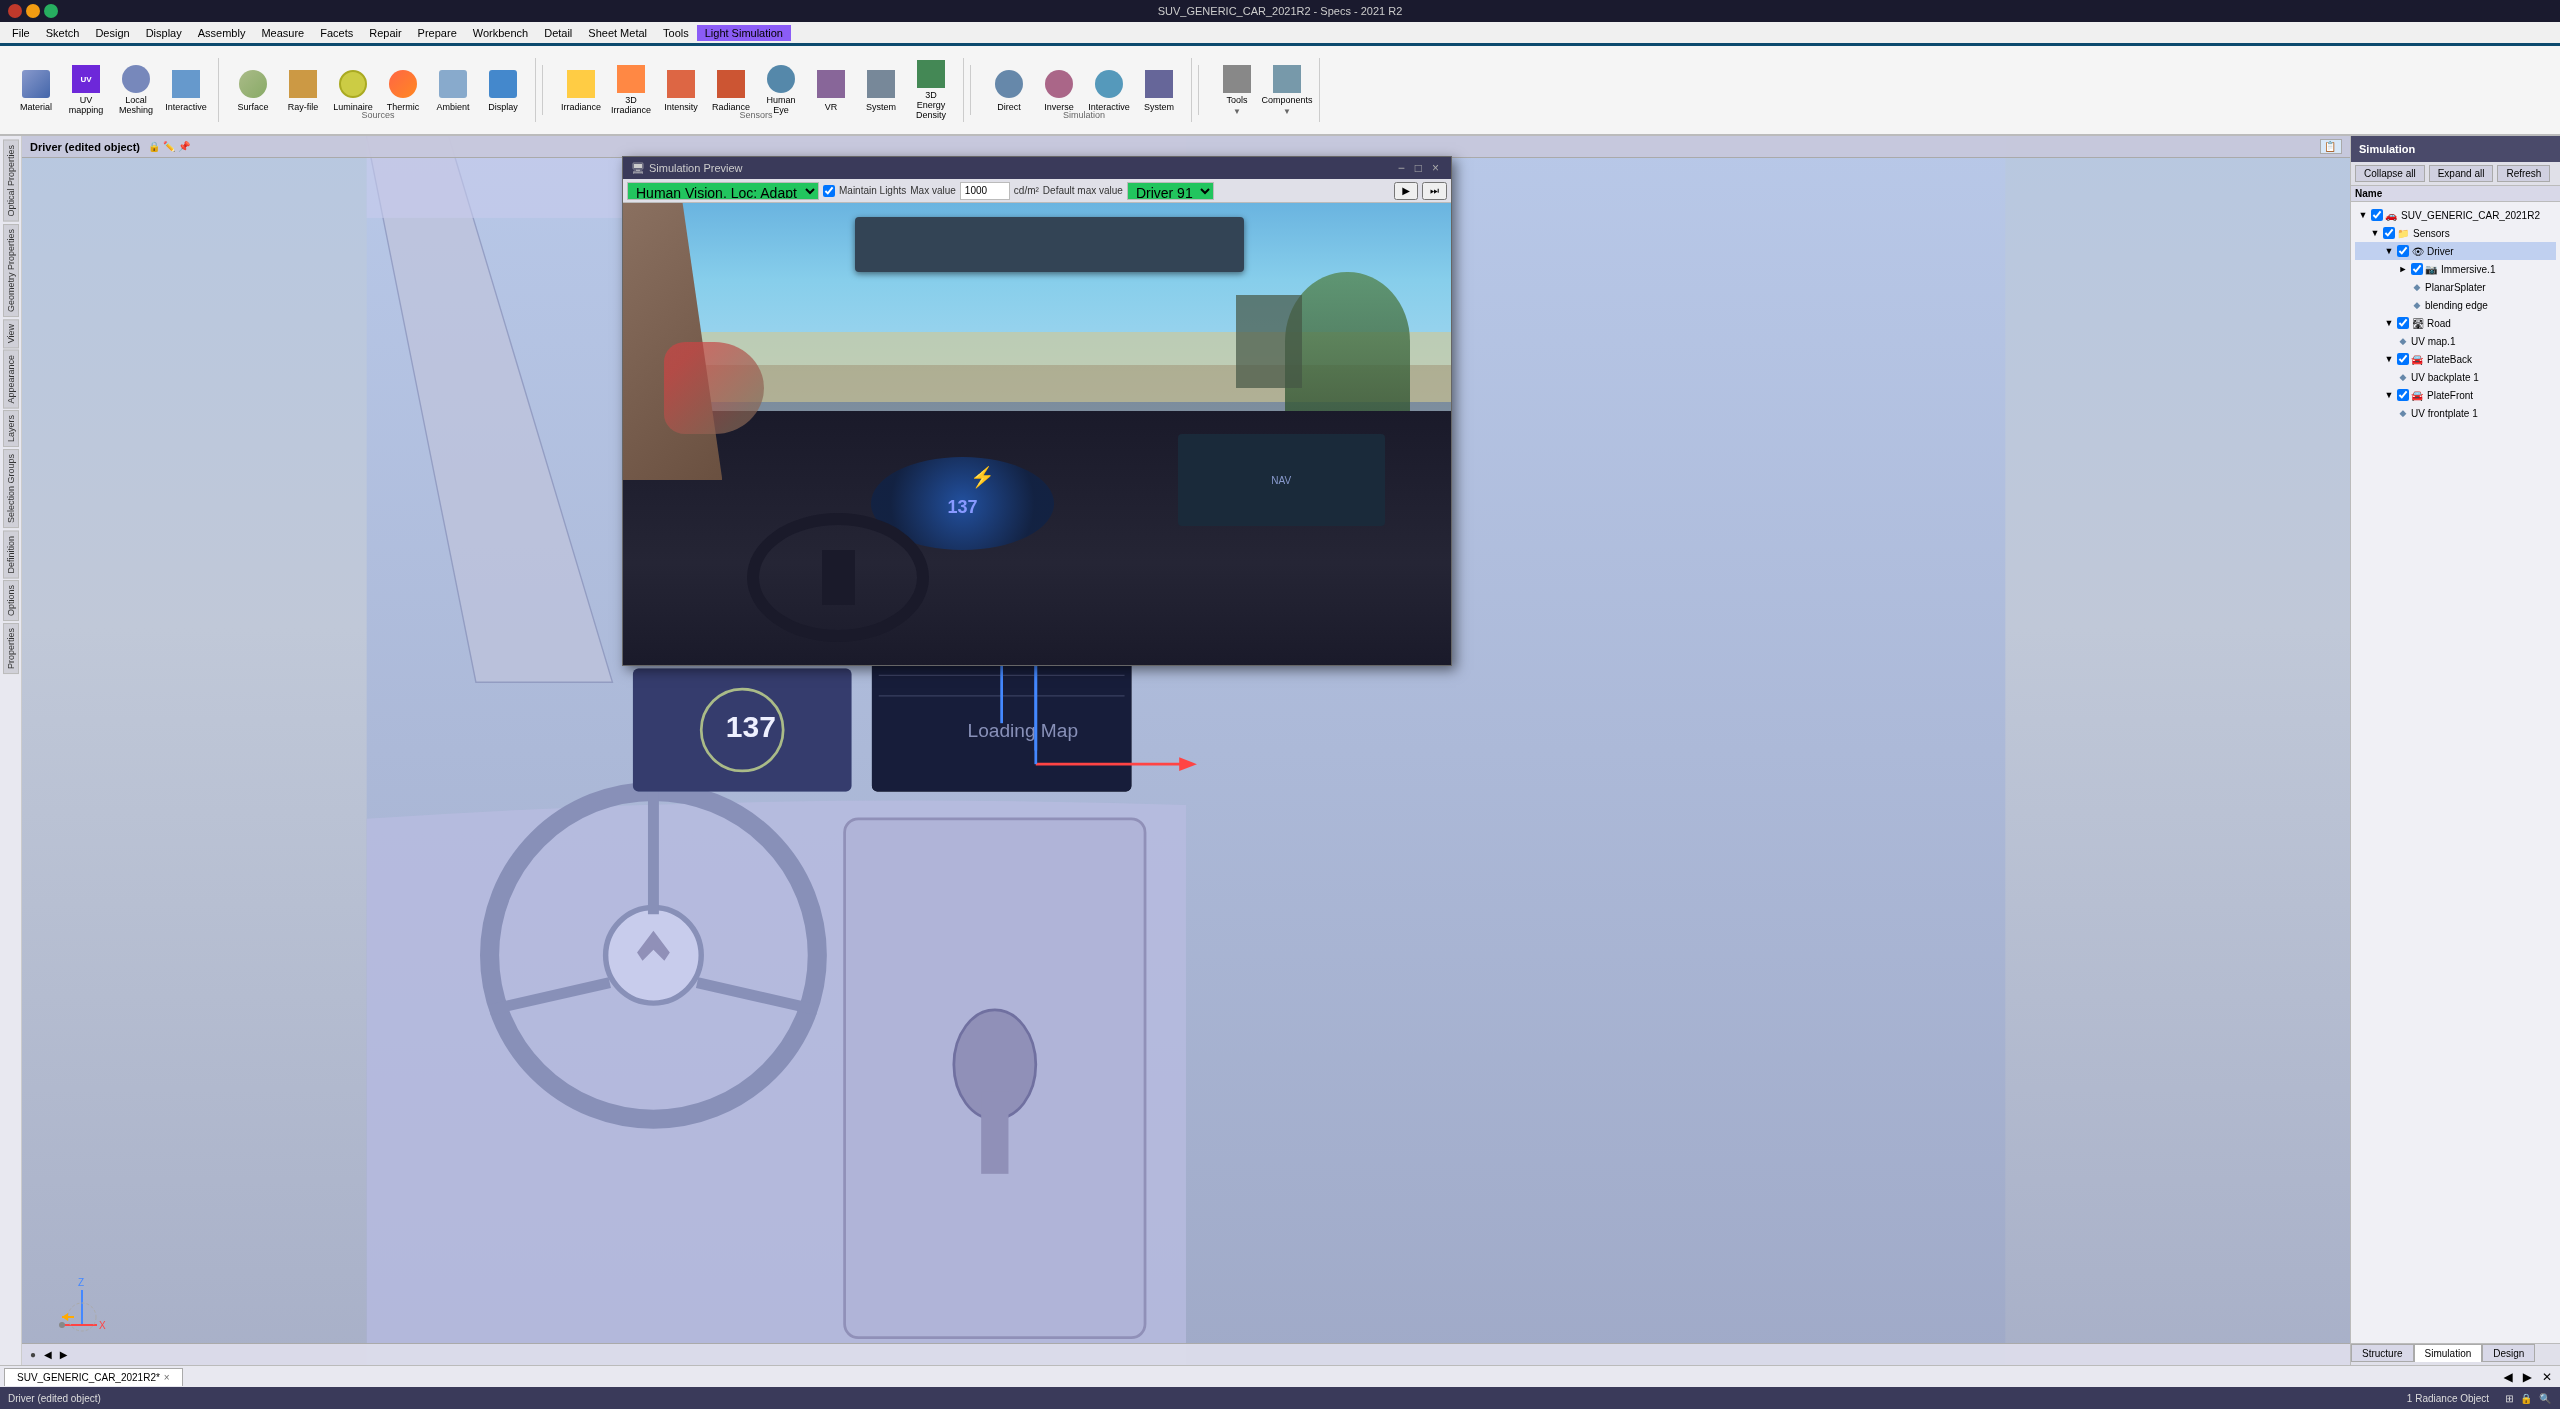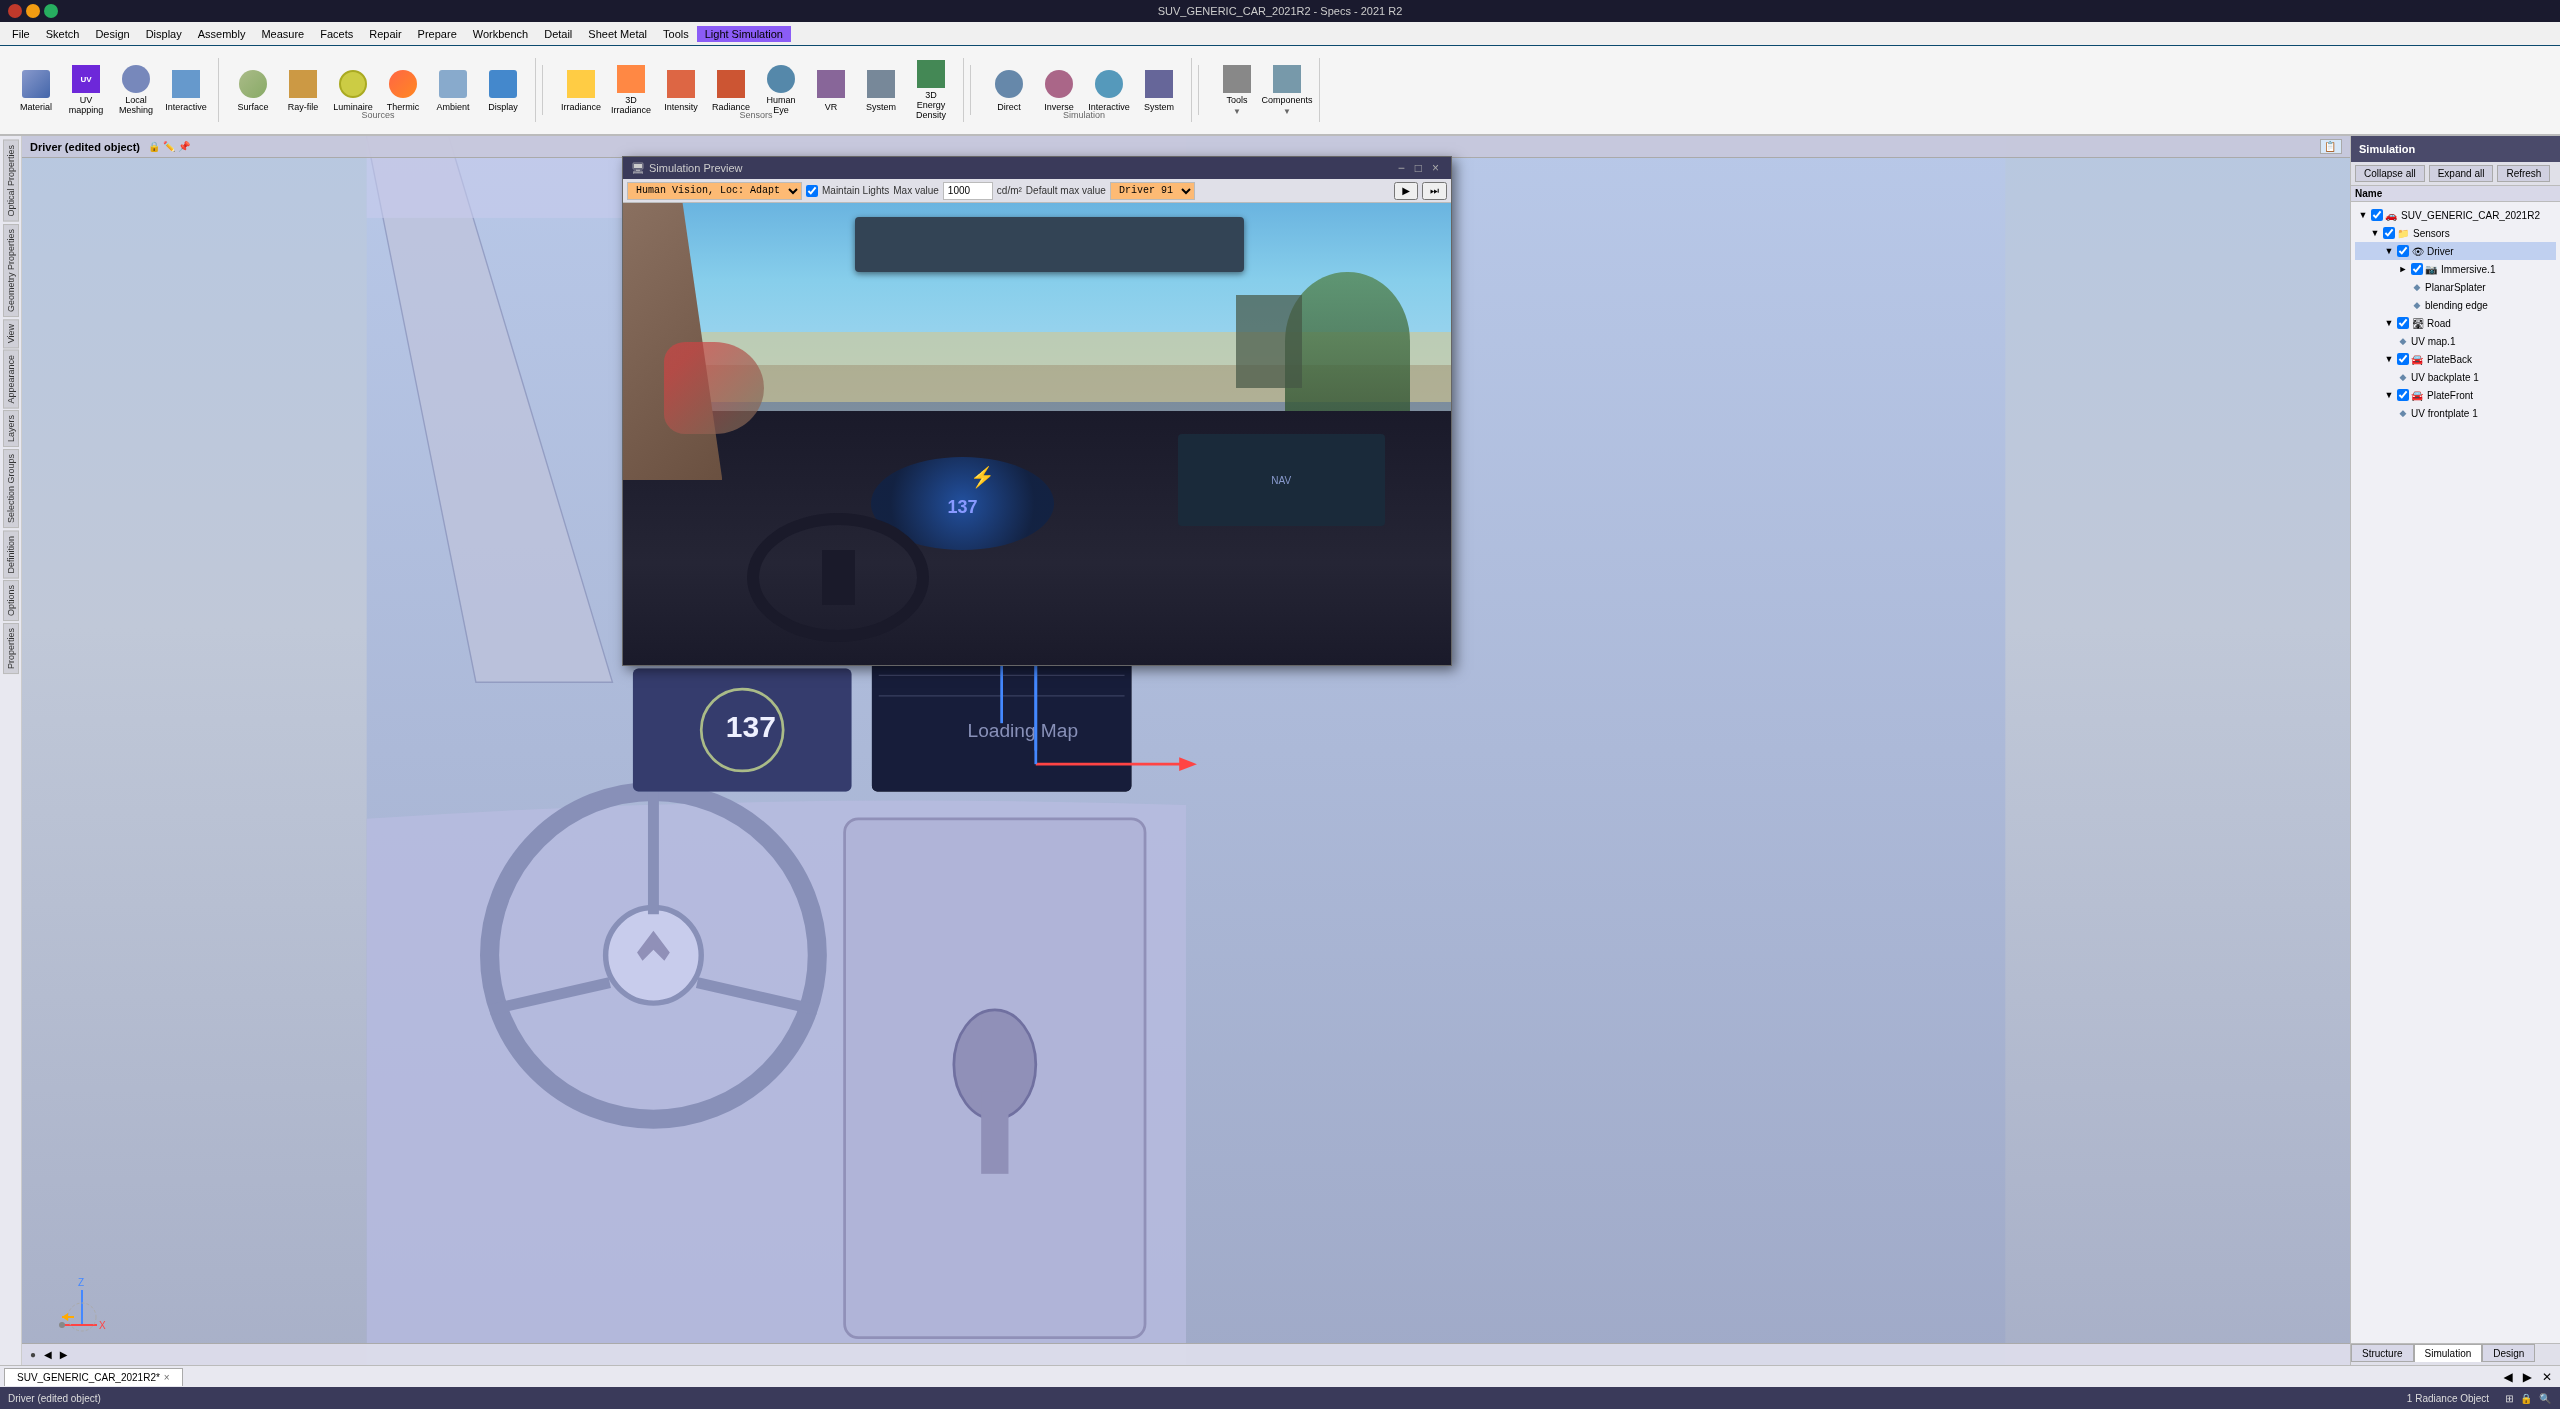--- a/index.html
+++ b/index.html
@@ -25,21 +25,21 @@
       font-size: 11px;
     }
     #titlebar .title { flex: 1; text-align: center; }
 
     
     #menubar {
       height: 24px;
       background: #f0f0f0;
       display: flex;
       align-items: center;
-      border-bottom: 1px solid #0c4a6e;
+      border-bottom: 3px solid #0c4a6e;
       padding: 4px 4px;
     }
     .menu-item {
       padding: 2px 8px;
       font-size: 11px;
       cursor: pointer;
       white-space: nowrap;
     }
     .menu-item.active { background: #8b5cf6; }
 
@@ -367,26 +367,25 @@
     .icon-direct { width: 28px; height: 28px; background: #6688aa; border-radius: 50%; }
     .icon-inverse { width: 28px; height: 28px; background: #aa6688; border-radius: 50%; }
     .icon-inter-sim { width: 28px; height: 28px; background: #5599bb; border-radius: 50%; }
     .icon-sys-sim { width: 28px; height: 28px; background: #666699; }
     .icon-tools { width: 28px; height: 28px; background: #888888; }
     .icon-components { width: 28px; height: 28px; background: #7799aa; }
 
     .arrow-down { font-size: 8px; color: #666; }
 
     .sim-select {
-      font-size: 10px;
+      font-size: 14px;
       padding: 1px 4px;
       border: 1px solid #bbb;
-      background: #fdba74;
+      background: #22c55e;
       height: 18px;
-      font-family: Liberation Mono, monospace;
     }
 
     .sim-input {
       font-size: 10px;
       padding: 1px 4px;
       border: 1px solid #bbb;
       background: white;
       height: 18px;
       width: 50px;
     }

